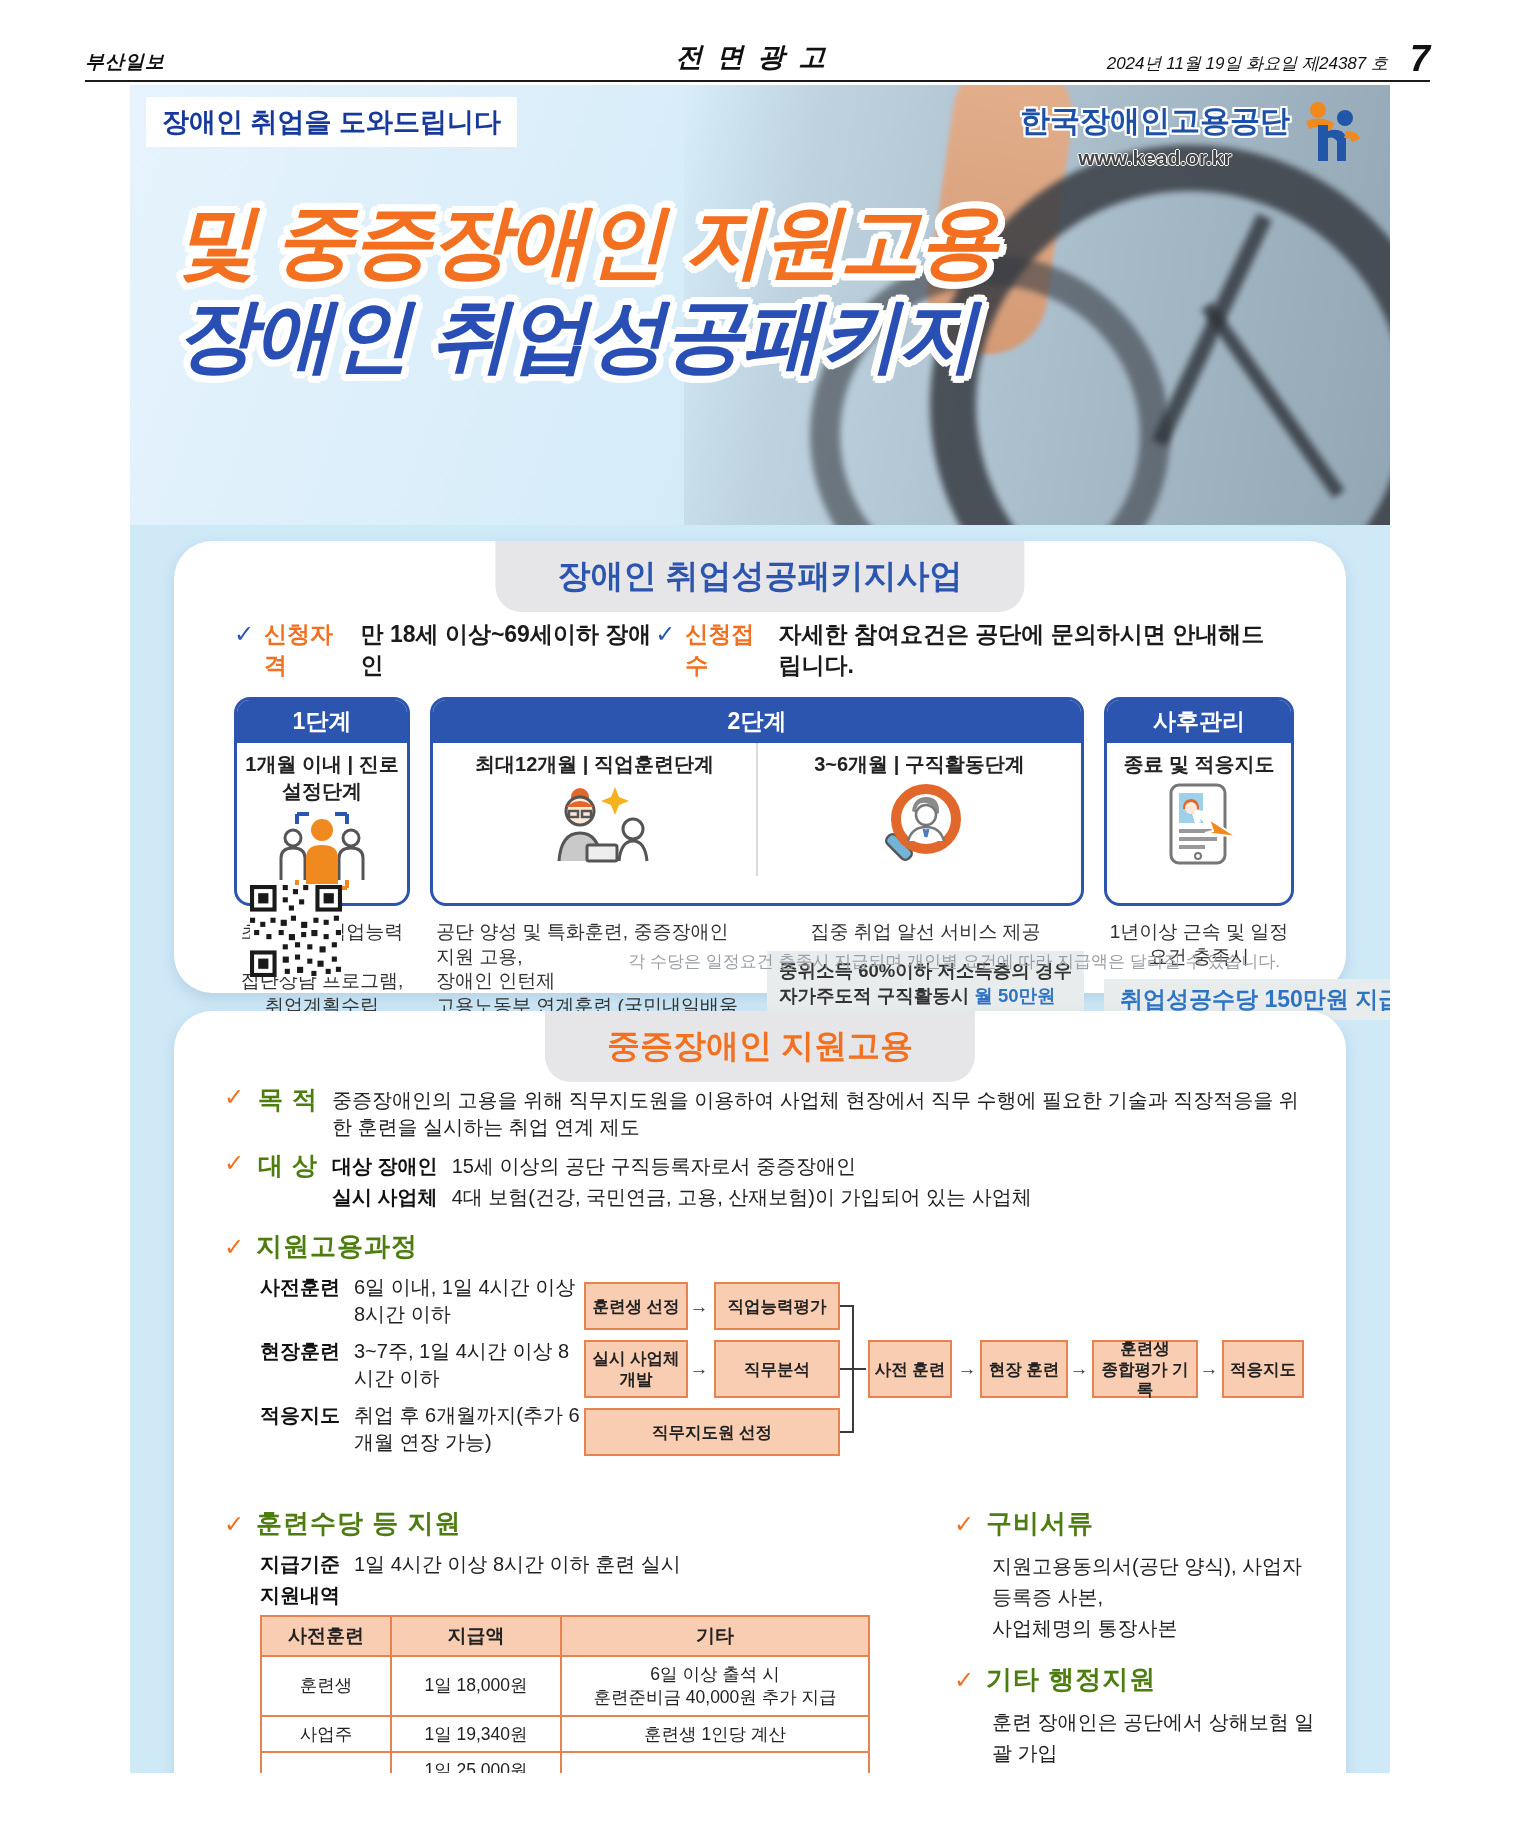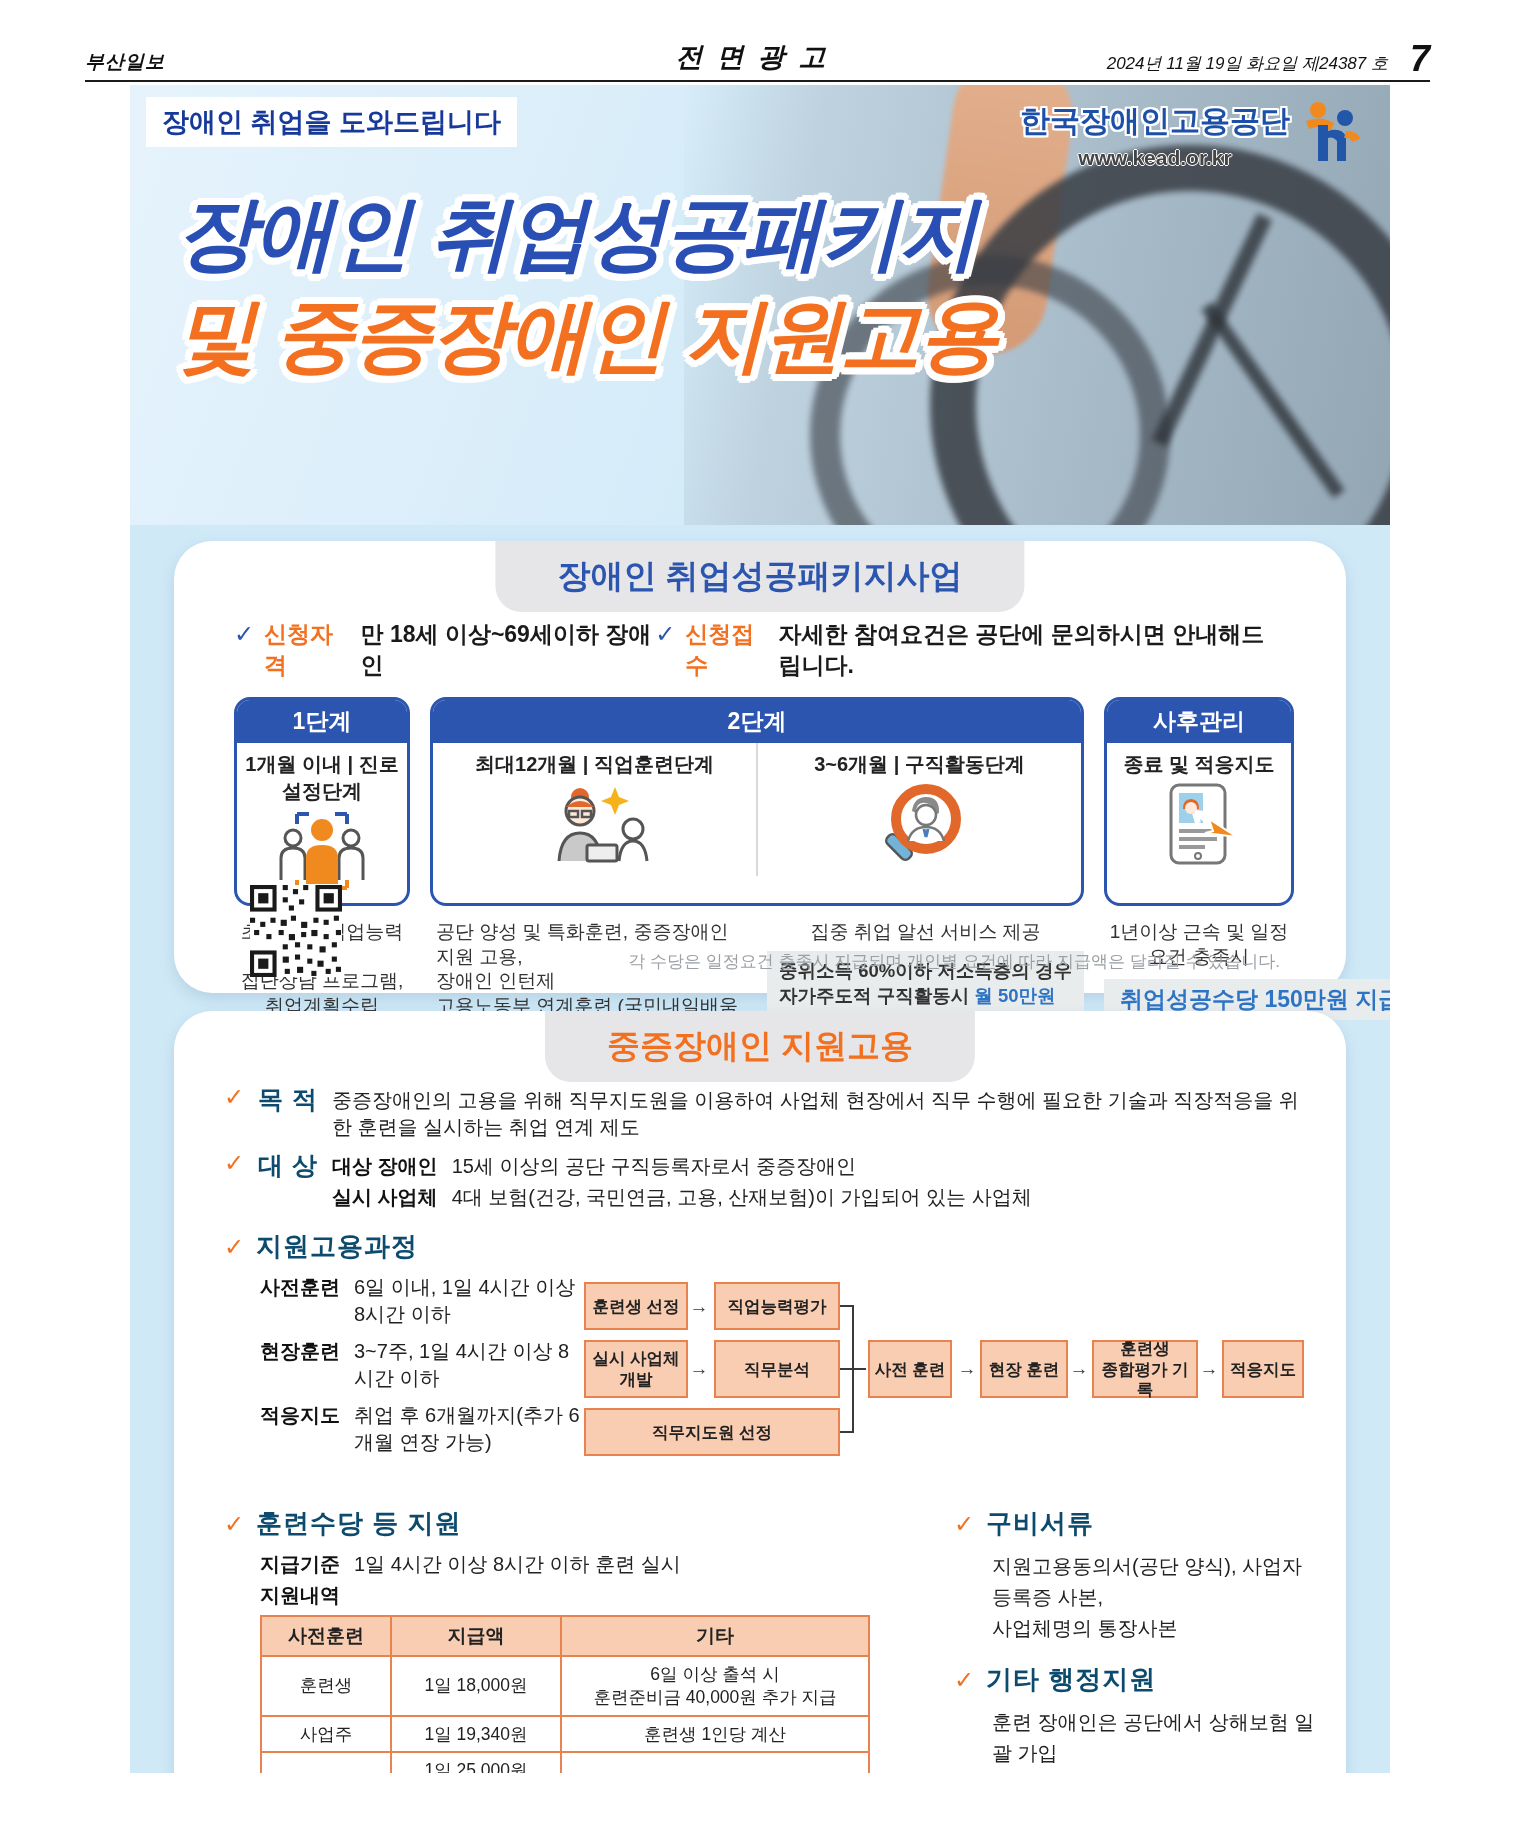--- a/index.html
+++ b/index.html
@@ -85,21 +85,21 @@
     padding:5px 16px; margin-top:10px; white-space:nowrap; }
   .note-box { display:inline-block; background:#e9eced; font-size:18.5px; font-weight:bold; color:#333;
     text-align:left; padding:8px 12px; line-height:1.35; margin-top:6px; }
   .note-box .blue { color:#2e74c5; }
   .qr { position:absolute; left:76px; bottom:16px; width:92px; height:92px; }
   .footnote { position:absolute; right:66px; bottom:20px; color:#9aa0a6; font-size:17px; }
 
   
   .card2 { flex:1; padding:72px 30px 0 50px; }
   .s2-row { display:flex; align-items:flex-start; gap:14px; margin-bottom:8px; }
-  .s2-label { color:#0c4a6e; font-weight:900; font-size:25px; white-space:nowrap; letter-spacing:1px; }
+  .s2-label { color:#4d7c0f; font-weight:900; font-size:25px; white-space:nowrap; letter-spacing:1px; }
   .s2-text { font-size:20px; color:#222; padding-top:4px; }
   .kv { display:flex; gap:14px; margin-bottom:4px; }
   .kv-k { font-weight:900; font-size:20px; color:#111; white-space:nowrap; }
   .kv-v { font-size:20px; color:#222; }
   .sec-head { display:flex; align-items:center; gap:12px; margin:14px 0 10px; }
   .sec-head .s2-label { font-size:26px; }
   .proc-flex { display:flex; }
   .proc-defs { width:360px; padding-left:36px; flex:none; }
   .proc-defs .kv { margin-bottom:10px; }
   .flow { position:relative; width:720px; height:212px; flex:none; margin-top:4px; }
@@ -154,22 +154,22 @@
         <svg width="66" height="62" viewBox="0 0 66 62">
           <circle cx="20" cy="9" r="8" fill="#f08a1e"></circle>
           <path d="M8 20 q14 -6 28 2 l-3 8 q-11 -7 -22 -2 z" fill="#f08a1e"></path>
           <circle cx="47" cy="17" r="8" fill="#2156a8"></circle>
           <path d="M20 24 l10 0 0 36 -10 0 z" fill="#2156a8"></path>
           <path d="M30 30 q14 -4 18 6 l0 24 -9 0 0 -20 q-4 -5 -9 -3 z" fill="#2156a8"></path>
           <path d="M48 30 q12 0 14 8 l-8 3 q-2 -5 -8 -4 z" fill="#f08a1e"></path>
         </svg>
       </div>
       <div class="title">
+        <div class="title-line title-l2">및 중증장애인 지원고용</div>
         <div class="title-line title-l1">장애인 취업성공패키지</div>
-        <div class="title-line title-l2">및 중증장애인 지원고용</div>
       </div>
     </div>
 
     <div class="body-bg">
 
       <div class="card card1">
         <div class="tab tab-blue">장애인 취업성공패키지사업</div>
 
         <div class="req-row">
           <span class="req">

